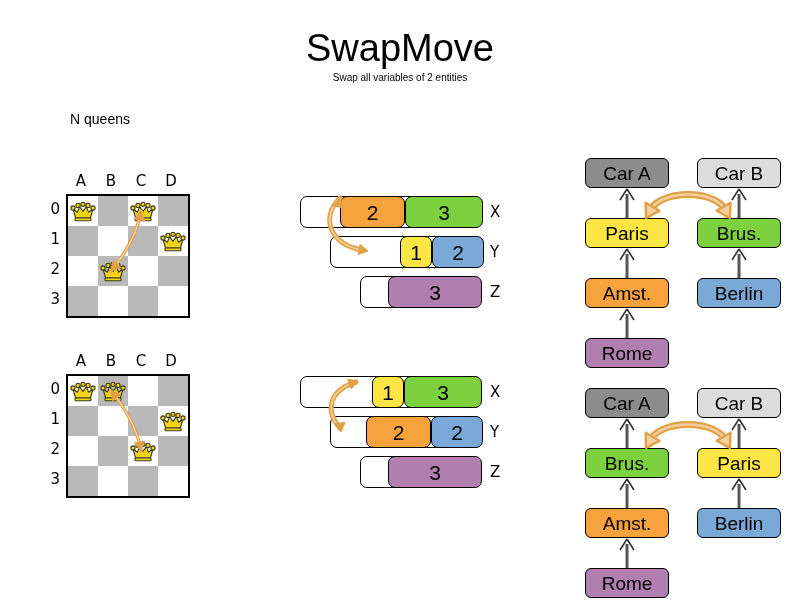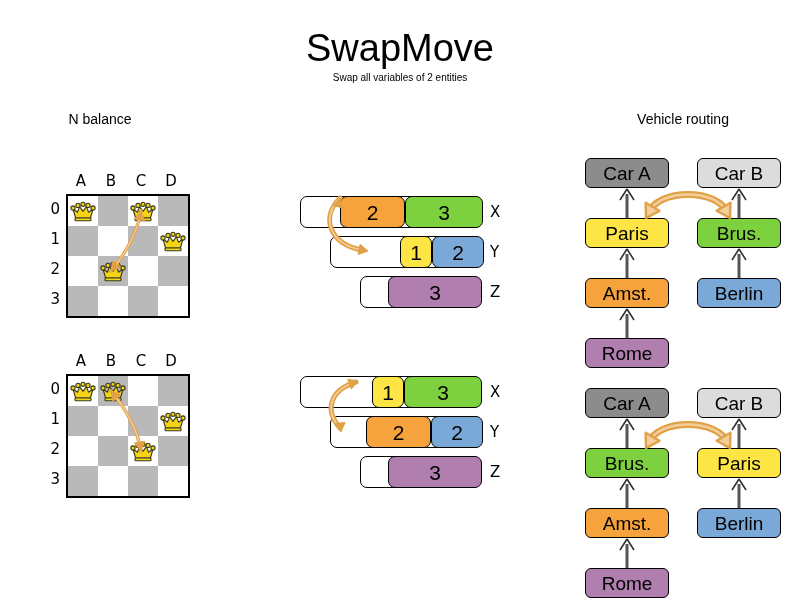--- a/index.html
+++ b/index.html
@@ -61,23 +61,22 @@
   .varrow svg{display:block;}
 </style>
 </head>
 <body>
 
 <div class="root">
 
   <div class="title">SwapMove</div>
   <div class="subtitle">Swap all variables of 2 entities</div>
 
-  <div class="col-head nq">N balance</div>
+  <div class="col-head nq">N queens</div>
   <div class="col-head vr">
-    <div>Vehicle routing</div>
   </div>
 
   <div class="board-wrap" id="nq-before" style="left:20px;top:194px;width:180px;height:124px;">
       <div class="board">
         <div class="cell light" style="left: 0px; top: 0px;"></div>
         <div class="cell dark" style="left: 30px; top: 0px;"></div>
         <div class="cell light" style="left: 60px; top: 0px;"></div>
         <div class="cell dark" style="left: 90px; top: 0px;"></div>
         <div class="cell dark" style="left: 0px; top: 30px;"></div>
         <div class="cell light" style="left: 30px; top: 30px;"></div>

